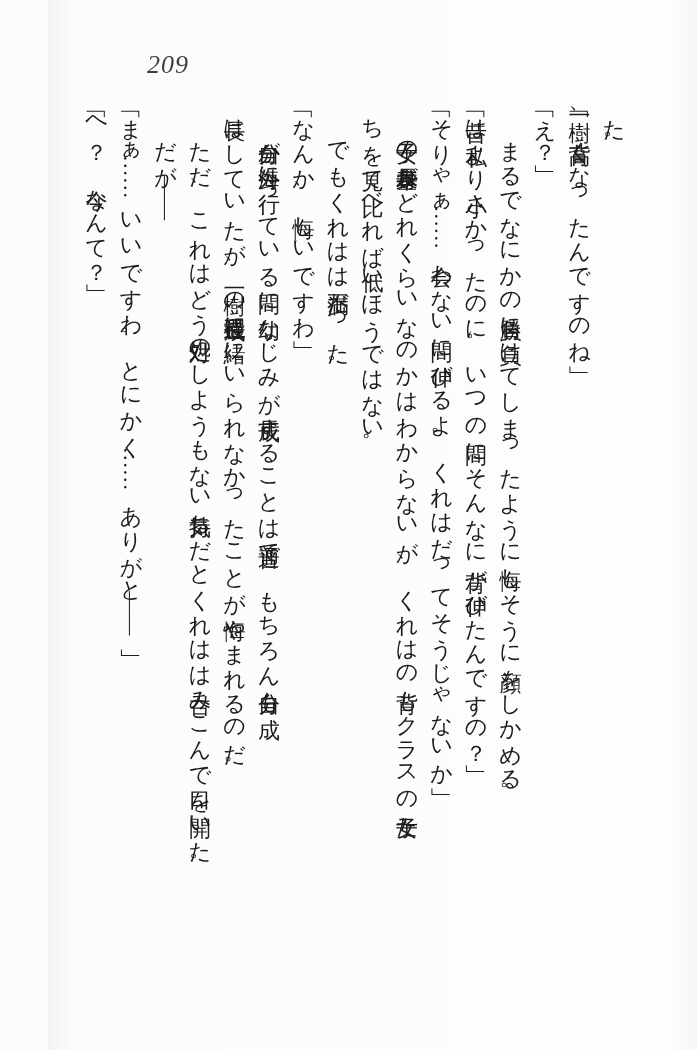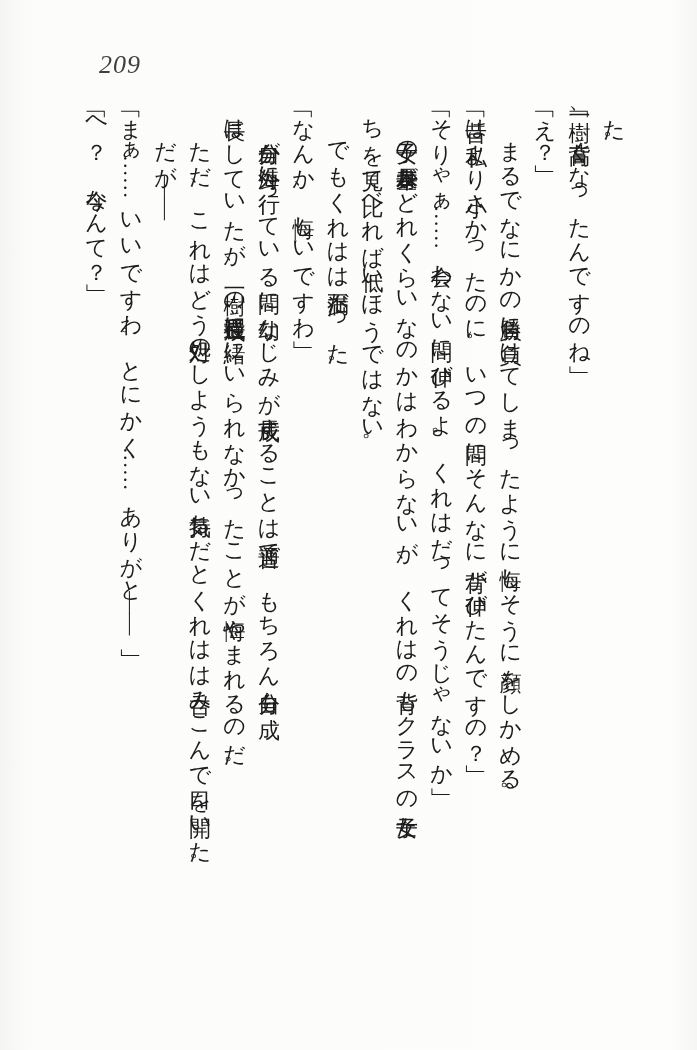--- a/index.html
+++ b/index.html
@@ -7,20 +7,21 @@
   body {
     position: relative;
     background: #fbfbfa;
     font-family: "Liberation Serif", "DejaVu Serif", serif;
     overflow: hidden;
   }
   .page {
     position: absolute;
     inset: 0;
     background: linear-gradient(90deg, #f4f4f3 0%, #fcfcfb 4%, #fdfdfc 96%, #f6f6f5 100%);
+    margin-left: 48px;
   }
   .page-number {
     position: absolute;
     top: 50px;
     left: 99px;
     font-size: 26px;
     font-style: italic;
     color: #3f3f3f;
     letter-spacing: 1px;
   }

